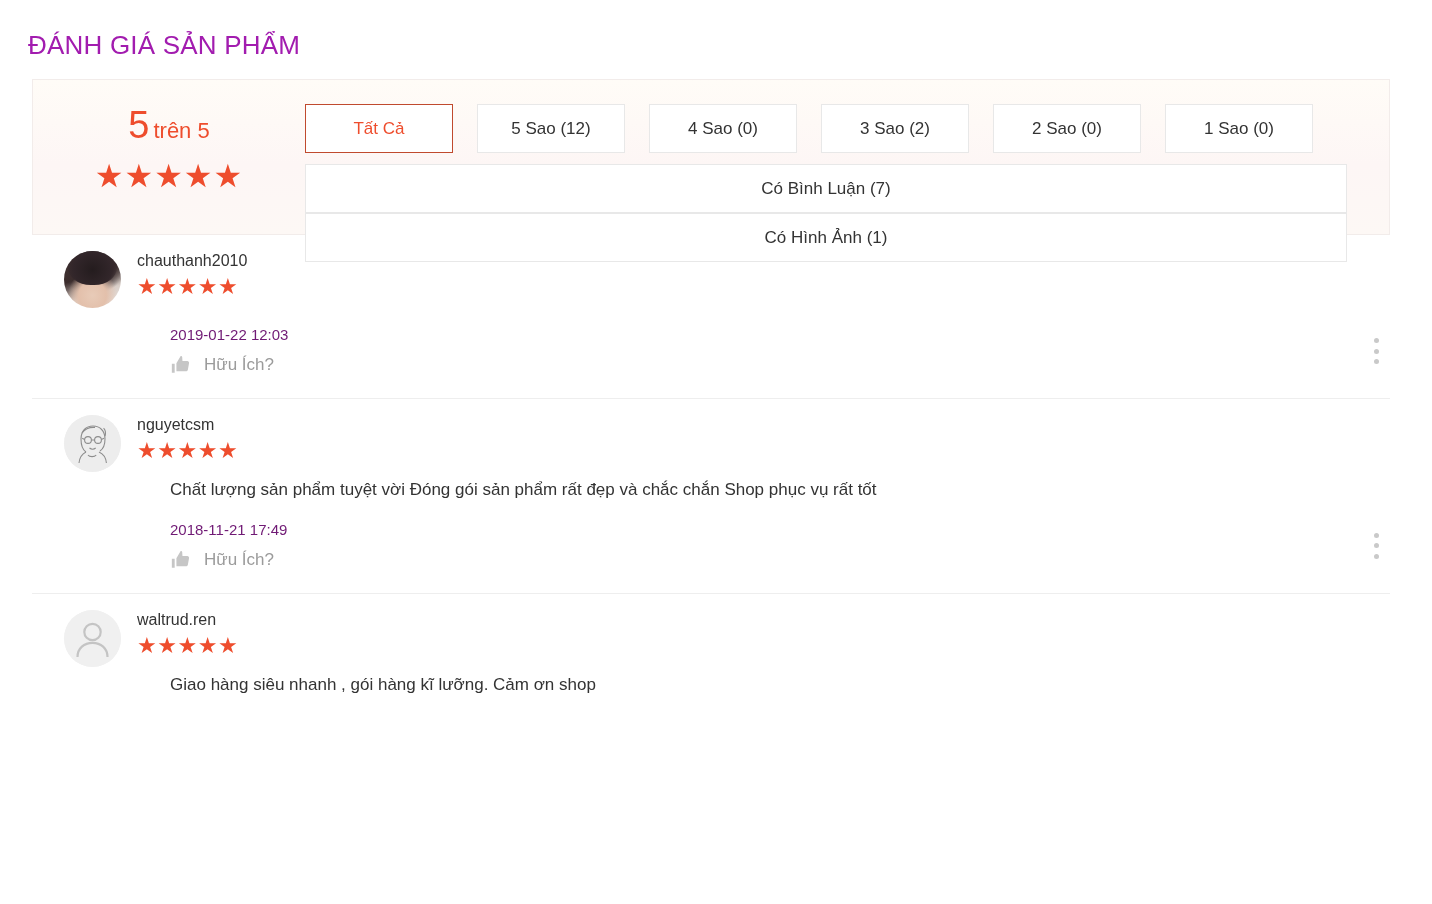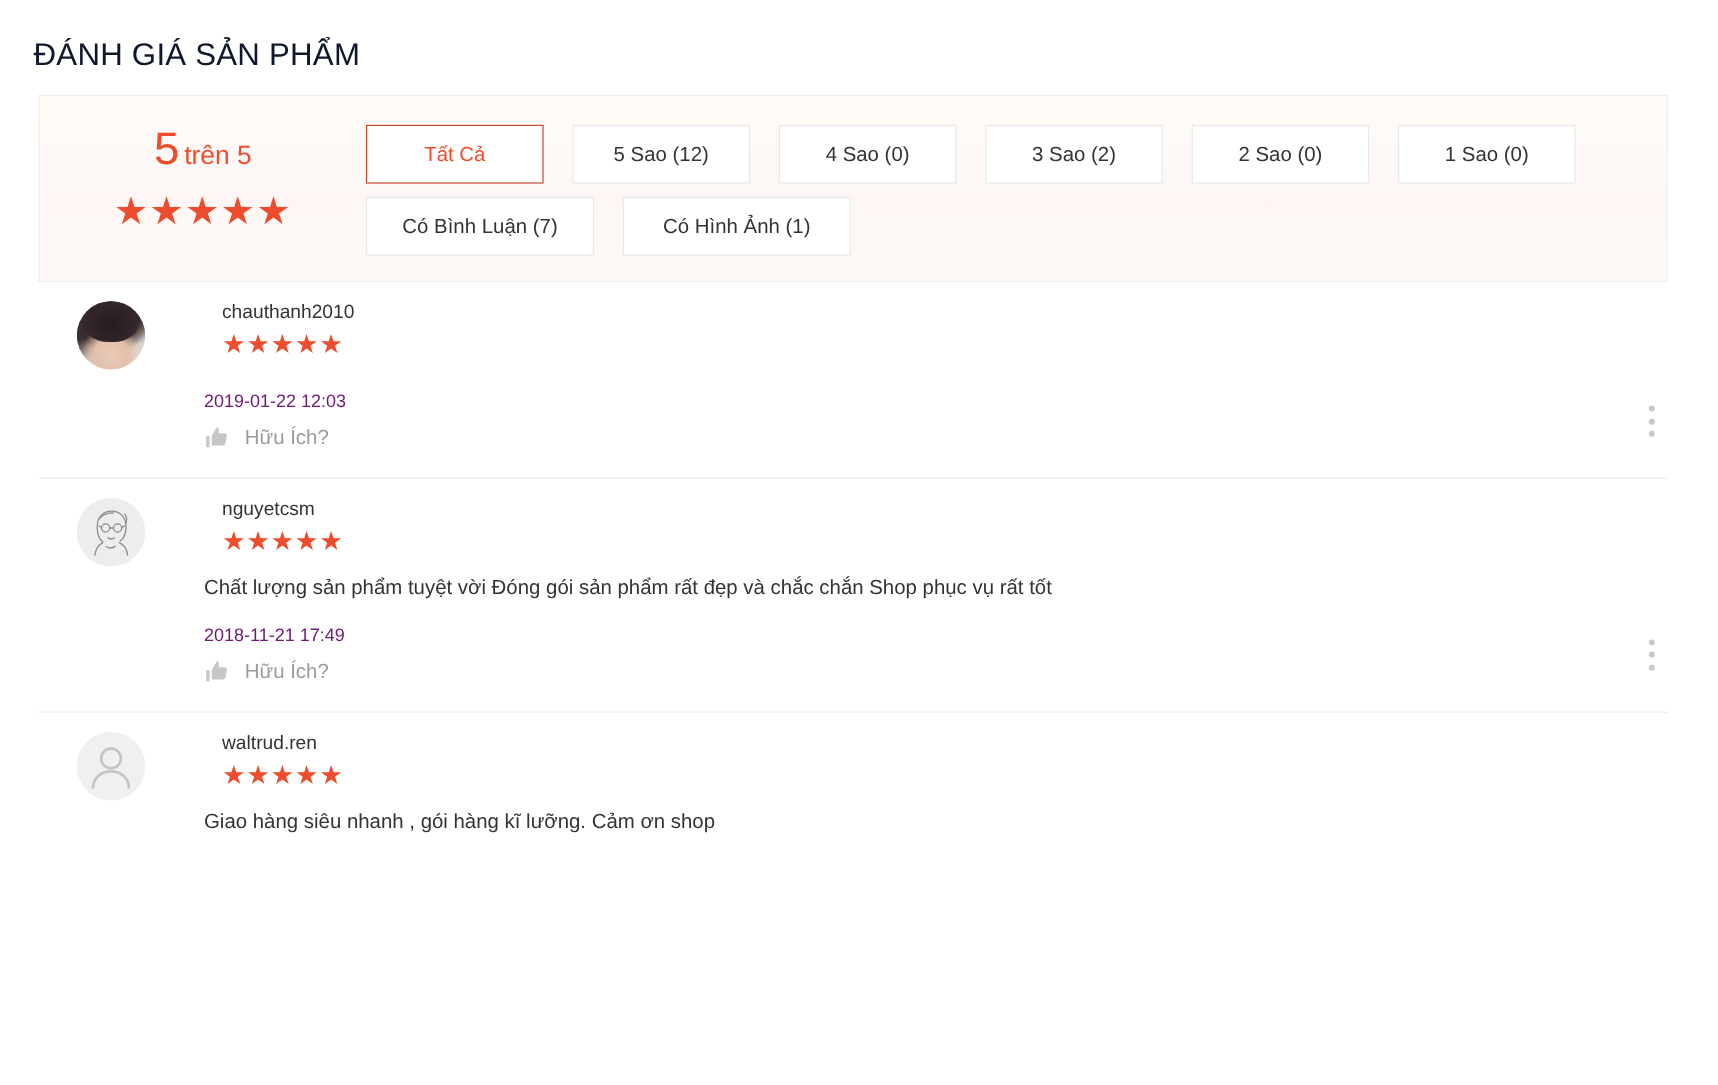--- a/index.html
+++ b/index.html
@@ -15,21 +15,21 @@
     color: #222222;
     -webkit-font-smoothing: antialiased;
   }
 
   .page { width: 1432px; height: 904px; position: relative; }
 
   
   .page-title {
     font-size: 26px;
     font-weight: 400;
-    color: #0f172a;
+    color: #a21caf;
     letter-spacing: 0.2px;
     padding: 13px 0 0 28px;
     line-height: 1.2;
   }
 
   
   .rating-panel {
     margin: 16px 42px 0 32px;
     border: 1px solid #f2ecea;
     background: #fdf8f6;
@@ -68,21 +68,21 @@
     white-space: nowrap;
   }
   .score-stars .star { font-size: 32px; color: #ee4d2d; }
 
   .filters {
     flex: 1 1 auto;
     padding-top: 24px;
     padding-right: 18px;
   }
   .filter-row { display: flex; flex-wrap: nowrap; gap: 0; }
-  .filter-row.row2 { margin-top: 11px; }
+  .filter-row.row2 { margin-top: 11px; flex-direction: column; }
 
   .filter-btn {
     border: 1px solid #e8e8e8;
     background: #ffffff;
     color: #333333;
     font-size: 17px;
     font-family: inherit;
     min-width: 148px;
     height: 49px;
     line-height: 47px;
@@ -133,21 +133,21 @@
     background: radial-gradient(ellipse at 50% 60%, #241c1e 0%, #32262a 55%, rgba(50,38,42,0) 78%);
     border-radius: 50% 50% 46% 46%;
   }
   
   .avatar.sketch { background: #eeeeee; }
   .avatar.sketch svg { display: block; }
   
   .avatar.default { background: #f0f0f0; }
   .avatar.default svg { display: block; }
 
-  .review-meta { padding-top: 2px; margin-left: 48px; }
+  .review-meta { padding-top: 2px; }
   .username {
     font-size: 16px;
     color: #333333;
     line-height: 1.25;
     margin-bottom: 5px;
   }
   .review-stars { line-height: 1; white-space: nowrap; letter-spacing: 0.5px; }
   .review-stars .star { font-size: 22px; color: #ee4d2d; }
 
   .review-body { padding-left: 138px; }

